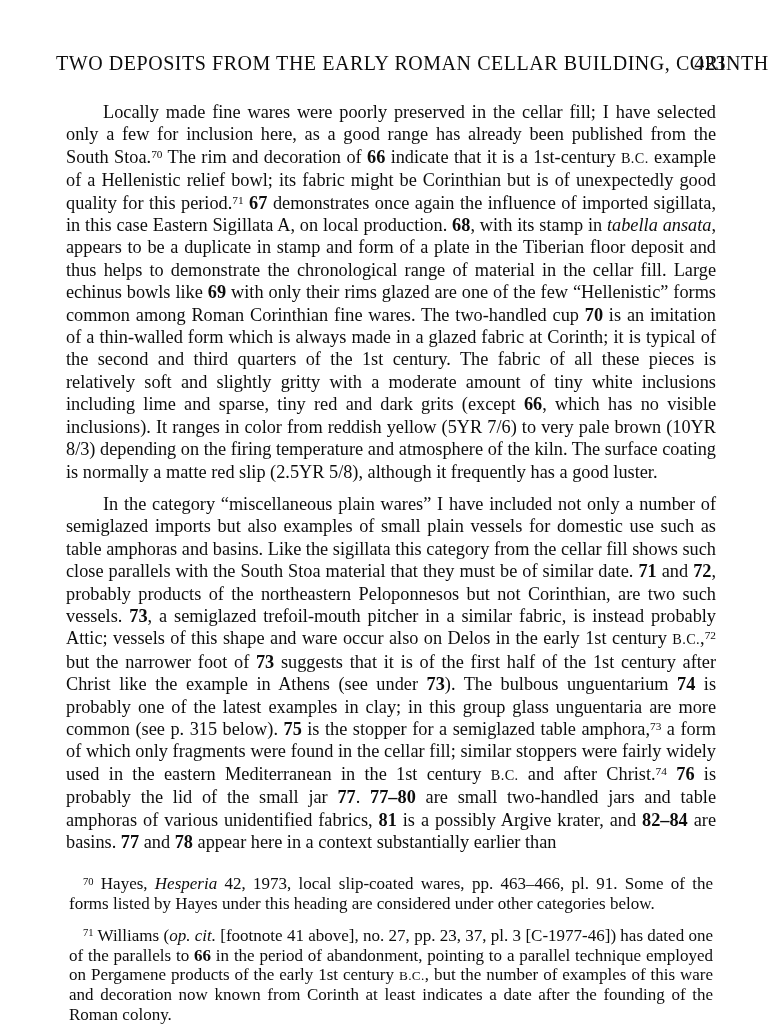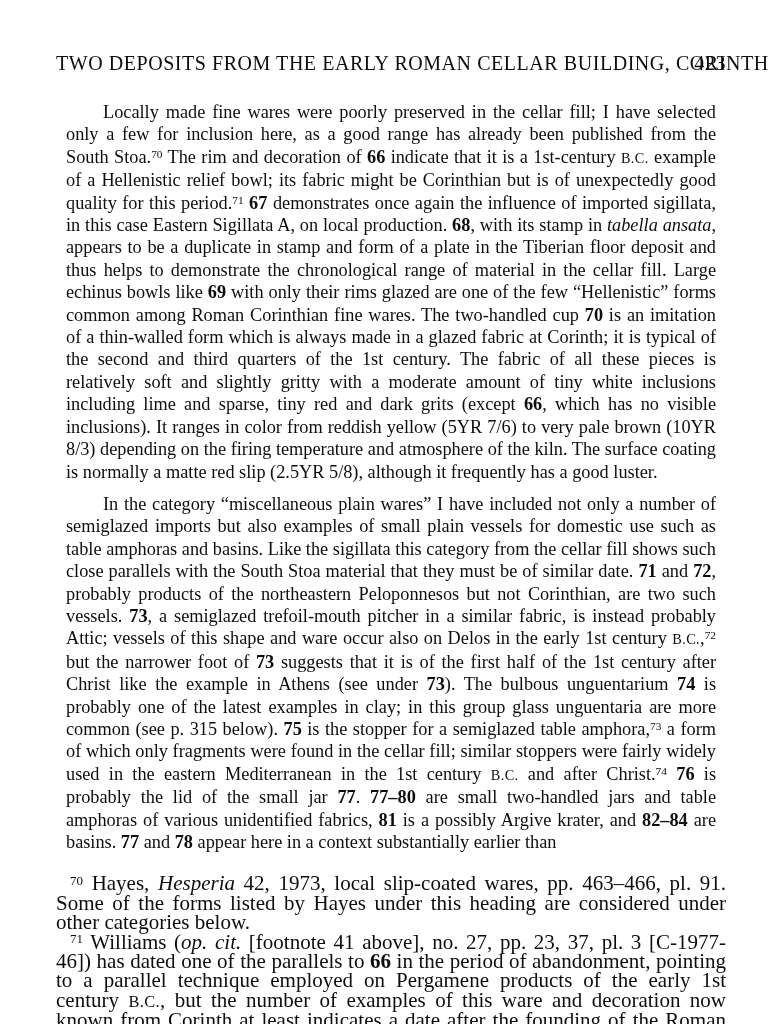--- a/index.html
+++ b/index.html
@@ -36,22 +36,22 @@
     margin: 10px;
     font-size: 18.3px;
     line-height: 22.4px;
     text-align: justify;
     text-indent: 37px;
   }
   .footnotes {
     margin-top: 21px;
   }
   .footnotes p {
-    margin: 0;
-    font-size: 21px;
+    margin: 13px;
+    font-size: 17px;
     line-height: 19.4px;
     text-align: justify;
     text-indent: 14px;
   }
   
   .s-b  { font-weight: bold; }
   .s-i  { font-style: italic; }
   .s-sc { font-size: 0.78em; letter-spacing: 0.4px; }
   .s-sup {
     font-size: 0.62em;

